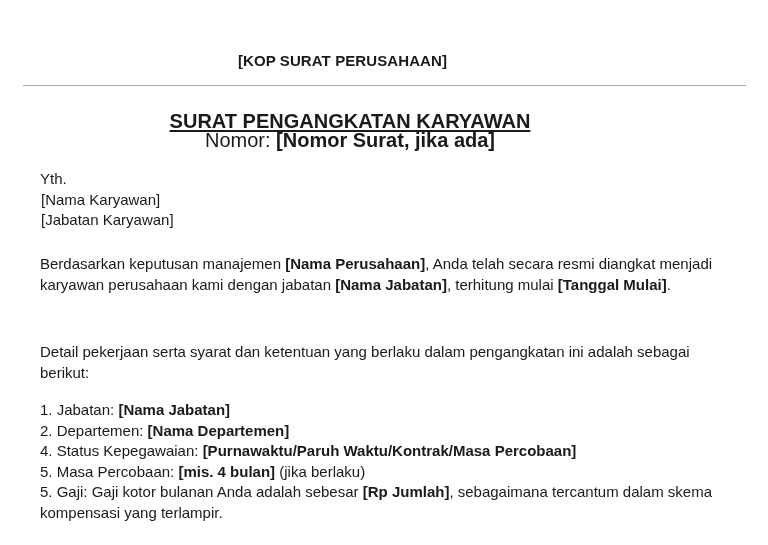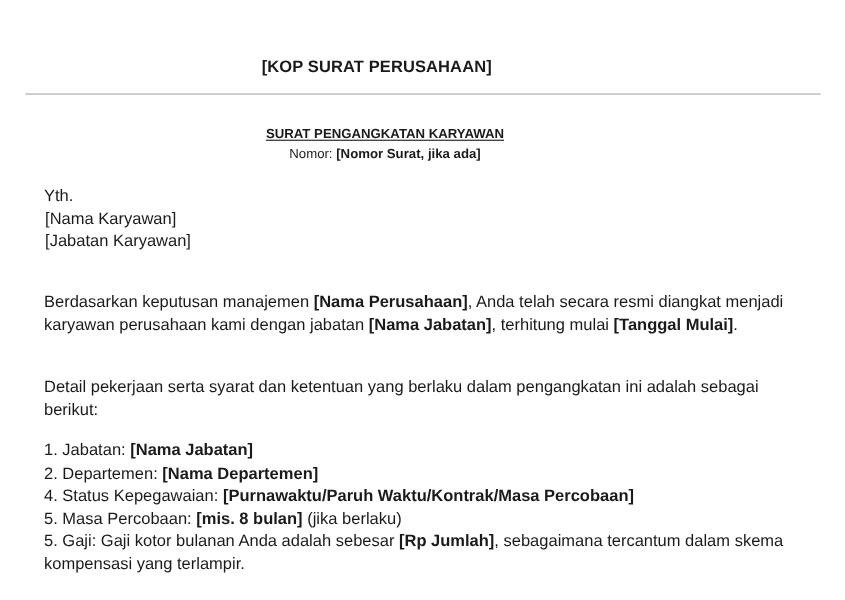--- a/index.html
+++ b/index.html
@@ -32,39 +32,39 @@
     width: 723px;
     height: 0;
     border-top: 1.5px solid #a8a8a8;
   }
   .title-block {
     position: absolute;
     top: 112px;
     left: 0;
     width: 700px;
     text-align: center;
-    font-size: 12px;
+    font-size: 20px;
     line-height: 19px;
   }
   .title {
     font-weight: bold;
     text-decoration: underline;
     text-underline-offset: 2px;
   }
   .content {
     position: absolute;
     left: 40px;
     width: 700px;
     font-size: 15px;
     line-height: 20.5px;
   }
   .recipient { top: 169px; }
   .recipient .yth { margin-bottom: 0px; }
   .recipient .bold-line { font-weight: normal; padding-left: 1px; }
-  .para1 { top: 265px; width: 680px; }
+  .para1 { top: 254px; width: 680px; }
   .para2 { top: 342px; width: 680px; }
   .list { top: 400px; width: 680px; }
   b { font-weight: bold; }
   .list-item { display: block; }
 </style>
 </head>
 <body>
 
 <div class="letterhead">[KOP SURAT PERUSAHAAN]</div>
 
@@ -84,15 +84,15 @@
 </div>
 
 <div class="content para1"><span>Berdasarkan keputusan manajemen </span><b>[Nama Perusahaan]</b><span>, Anda telah secara resmi diangkat menjadi karyawan perusahaan kami dengan jabatan </span><b>[Nama Jabatan]</b><span>, terhitung mulai </span><b>[Tanggal Mulai]</b><span>.</span></div>
 
 <div class="content para2">Detail pekerjaan serta syarat dan ketentuan yang berlaku dalam pengangkatan ini adalah sebagai berikut:</div>
 
 <div class="content list">
   <div class="list-item"><span>1. Jabatan: </span><b>[Nama Jabatan]</b><span></span></div>
   <div class="list-item"><span>2. Departemen: </span><b>[Nama Departemen]</b><span></span></div>
   <div class="list-item"><span>4. Status Kepegawaian: </span><b>[Purnawaktu/Paruh Waktu/Kontrak/Masa Percobaan]</b><span></span></div>
-  <div class="list-item"><span>5. Masa Percobaan: </span><b>[mis. 8 bulan]</b><span> (jika berlaku)</span></div>
+  <div class="list-item"><span>5. Masa Percobaan: </span><b>[mis. 4 bulan]</b><span> (jika berlaku)</span></div>
   <div class="list-item"><span>5. Gaji: Gaji kotor bulanan Anda adalah sebesar </span><b>[Rp Jumlah]</b><span>, sebagaimana tercantum dalam skema kompensasi yang terlampir.</span></div>
 </div>
 
 </body></html>

